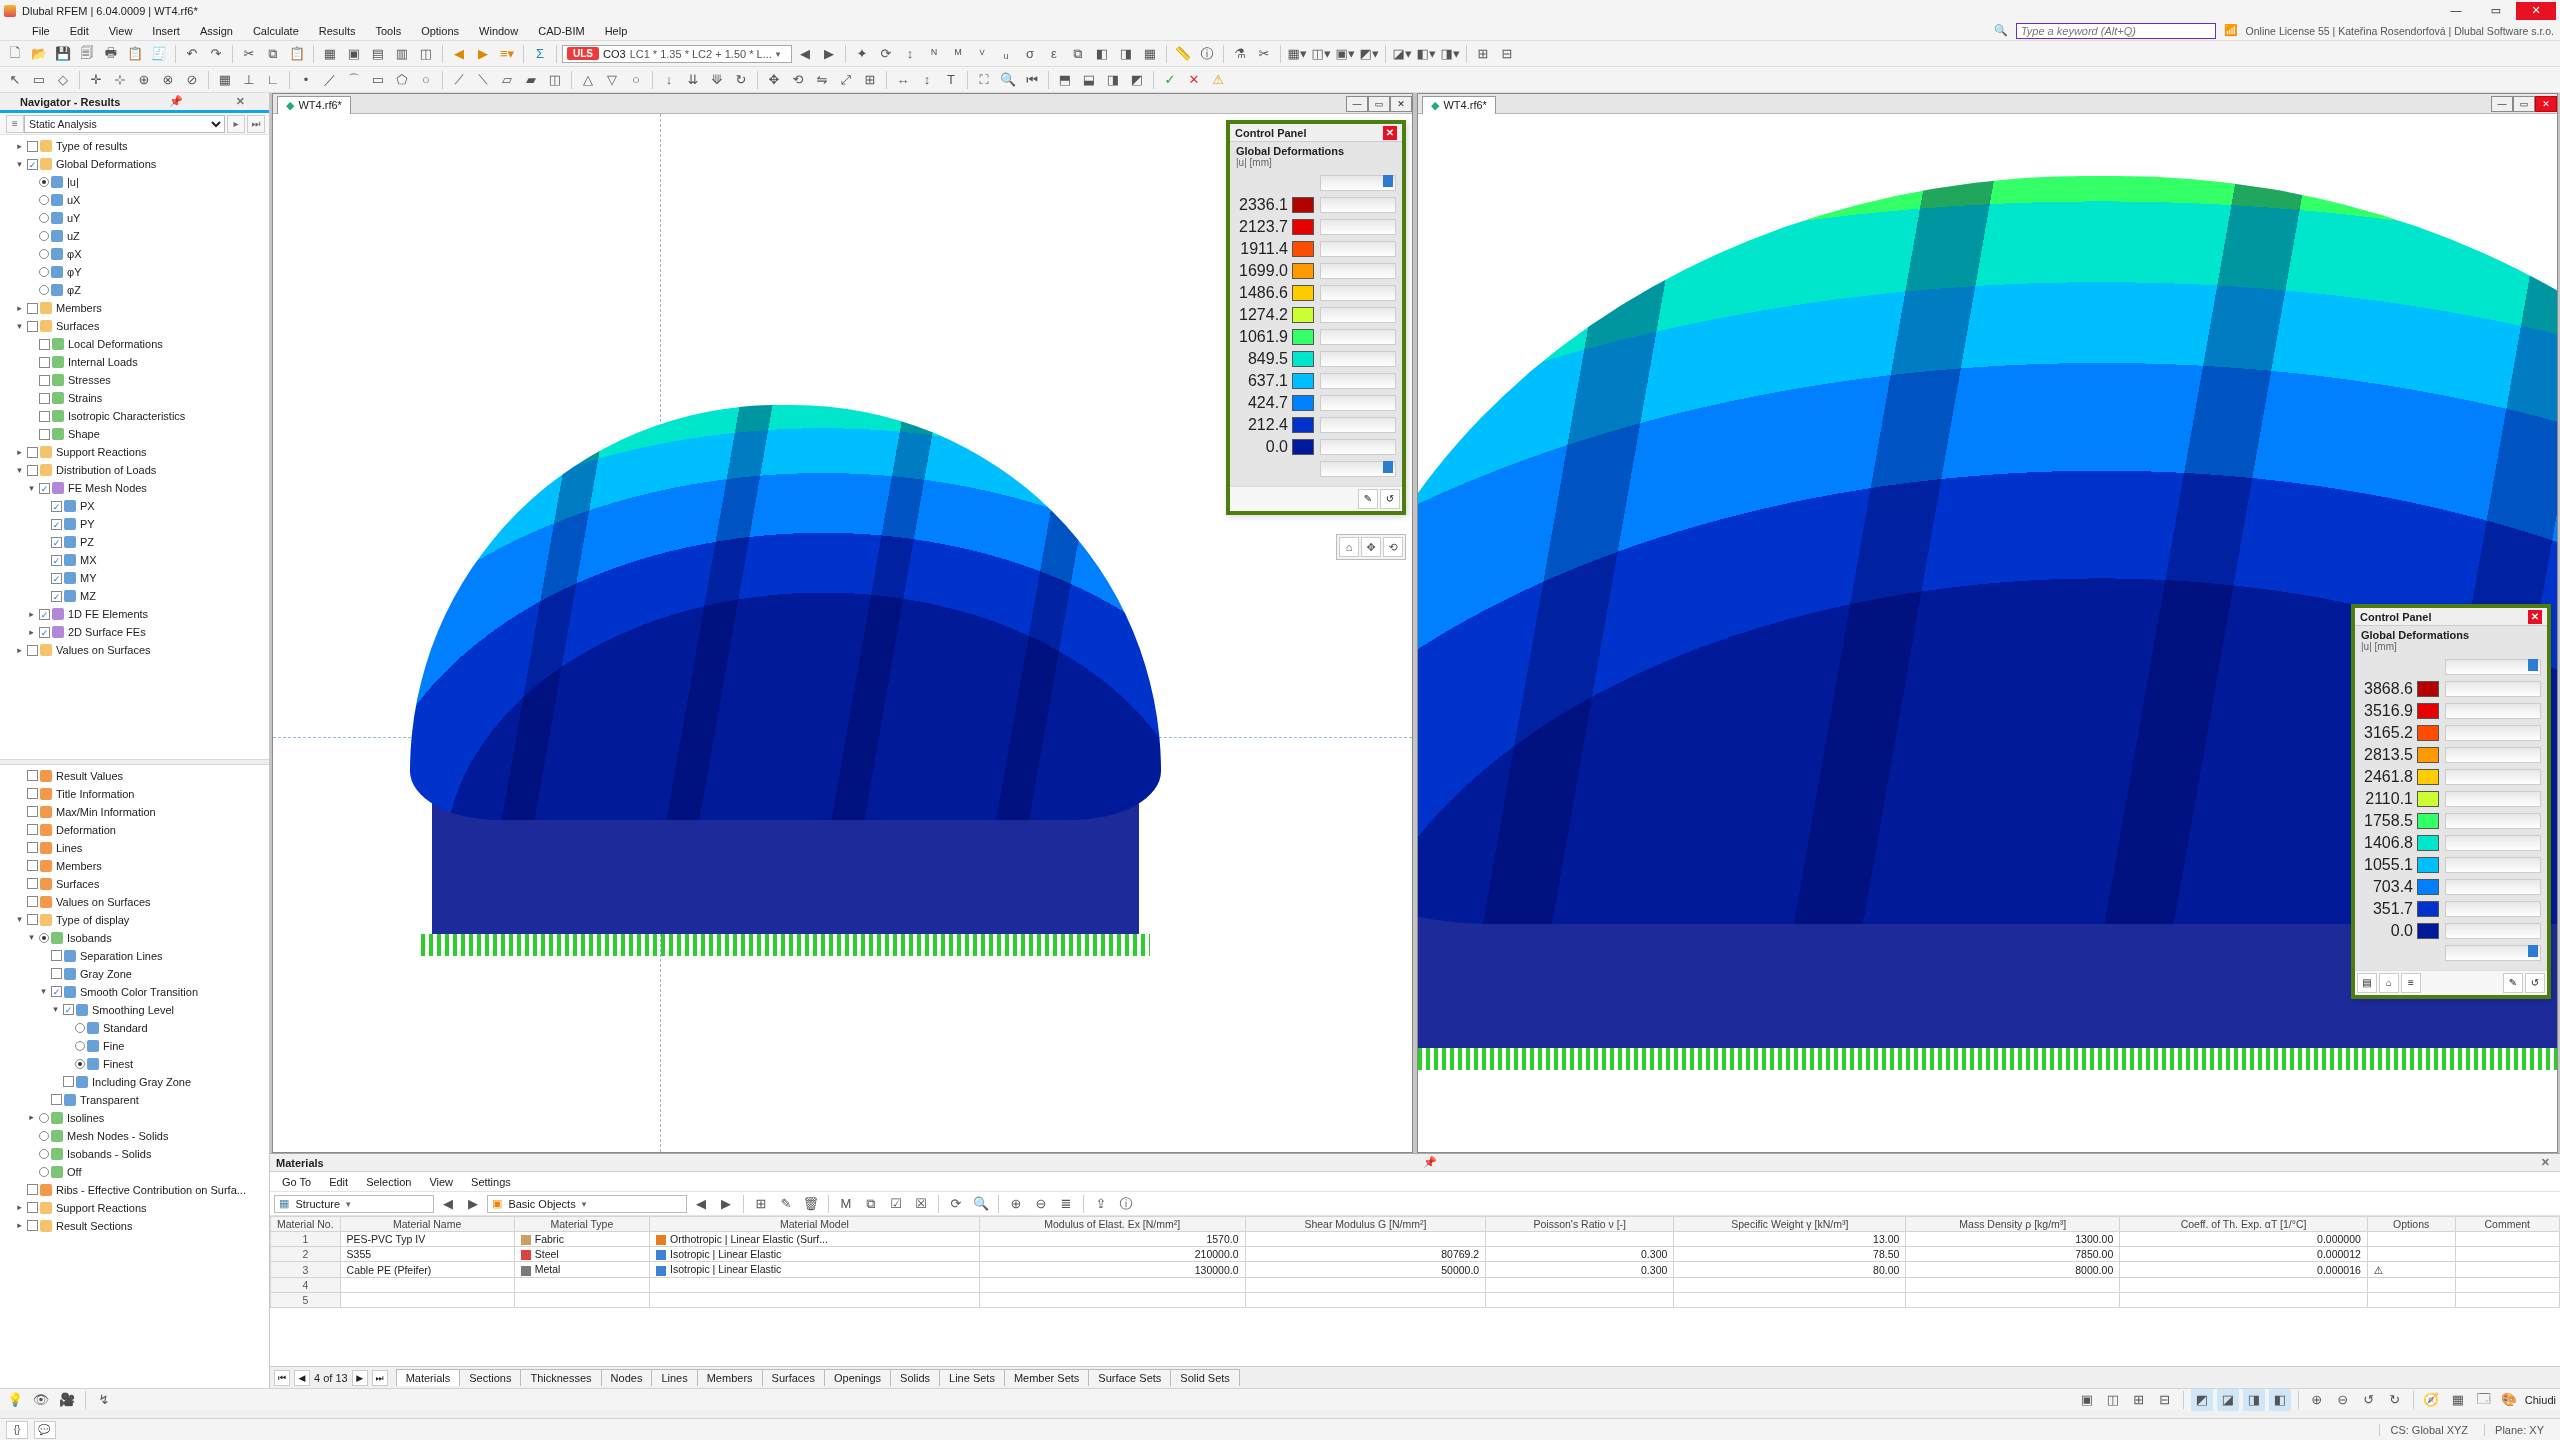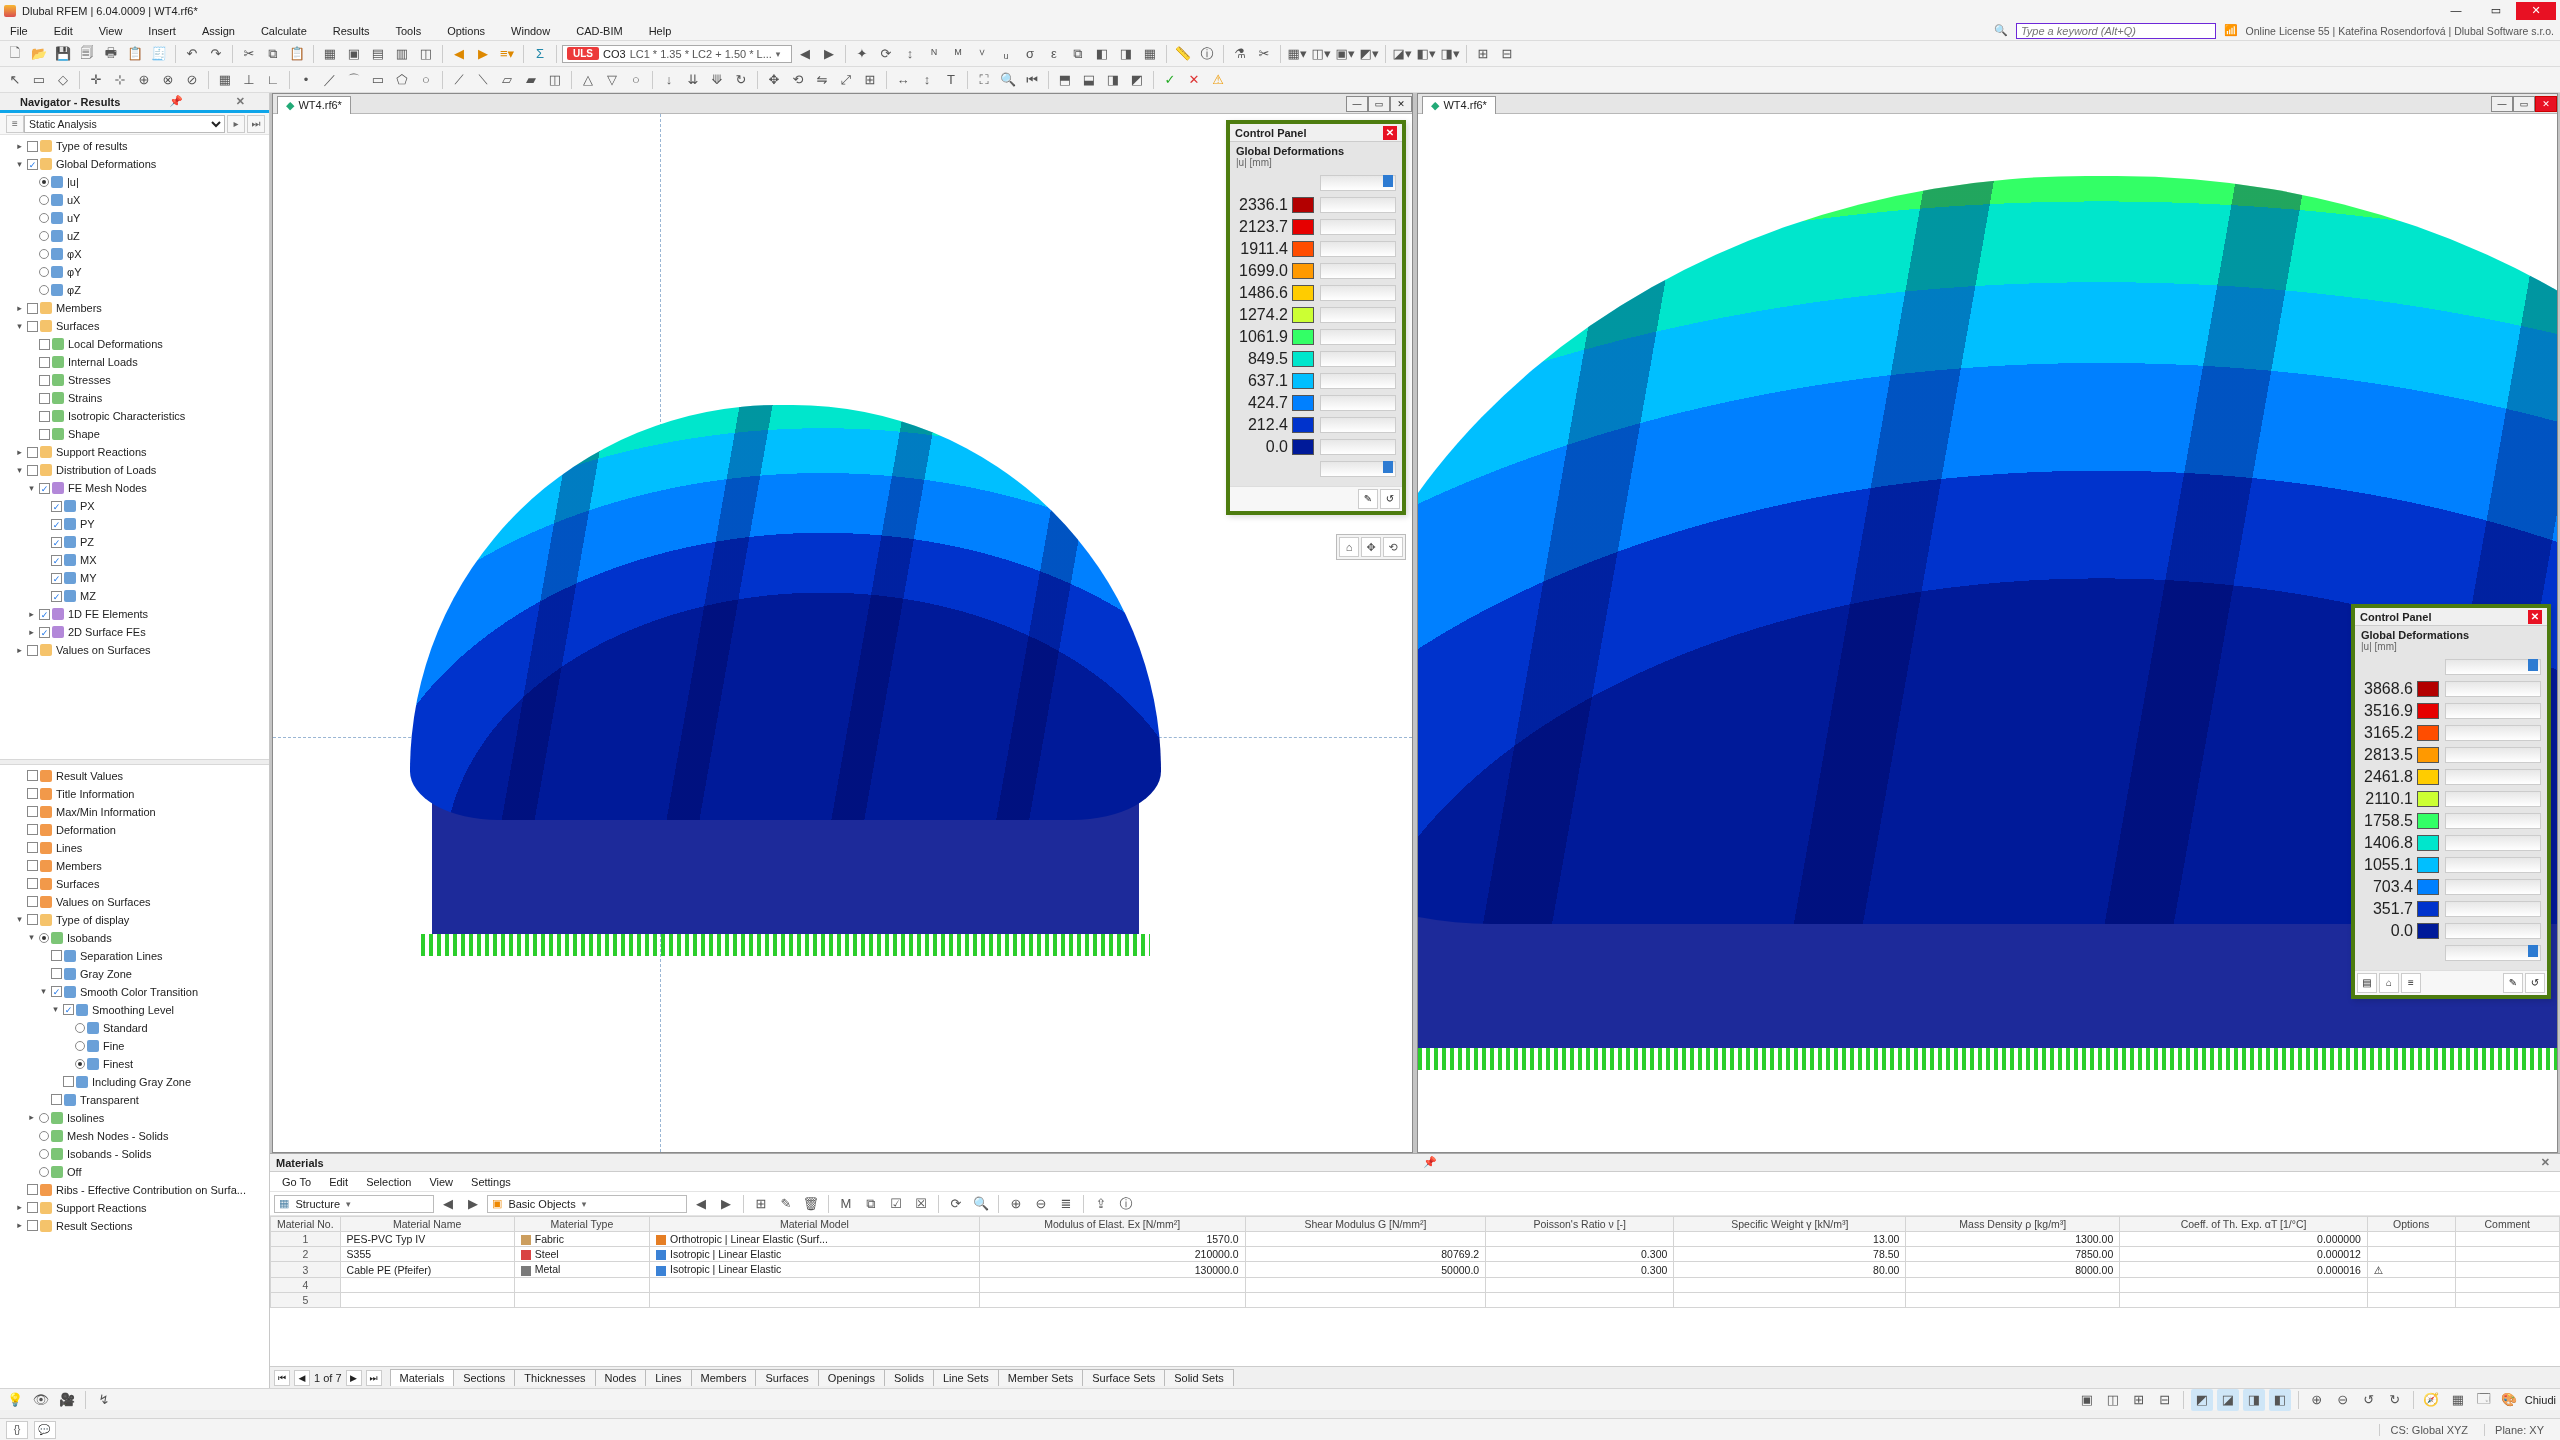--- a/index.html
+++ b/index.html
@@ -7,21 +7,21 @@
 
   
   .titlebar { height:21px; background:#f4f4f4; display:flex; align-items:center; padding:0 4px; }
   .titlebar .logo { width:12px; height:12px; background:linear-gradient(#f7b733,#d94f4f); border-radius:2px; margin-right:6px; }
   .titlebar .title { flex:0 0 auto; }
   .titlebar .spacer { flex:1; }
   .win-btn { width:40px; height:18px; text-align:center; line-height:16px; }
   .win-btn.close { background:#e81123; color:#fff; }
 
   
-  .menubar { height:20px; background:#f4f4f4; display:flex; align-items:center; padding-left:0; gap:6px; border-bottom:1px solid #dcdcdc; position:relative; }
+  .menubar { height:20px; background:#f4f4f4; display:flex; align-items:center; padding-left:22px; gap:0; border-bottom:1px solid #dcdcdc; position:relative; }
   .menuitem { padding:2px 10px; }
   .menubar .search { margin-left:auto; display:flex; align-items:center; gap:8px; padding-right:6px; }
   .menubar .search input { width:200px; height:16px; border:1px solid #6d28d9; padding:0 4px; font-style:italic; color:#888; }
   .license { color:#555; font-size:10.5px; }
 
   
   .toolbar { height:26px; background:#f4f4f4; border-bottom:1px solid #dcdcdc; display:flex; align-items:center; padding:0 4px; gap:2px; }
   .tbtn { width:22px; height:22px; border:1px solid transparent; display:flex; align-items:center; justify-content:center; font-size:13px; color:#555; border-radius:2px; }
   .tsep { width:1px; height:18px; background:#ccc; margin:0 3px; }
   .tbadge { background:#ec3b3b; color:#fff; padding:1px 6px; border-radius:2px; font-weight:bold; font-size:10px; }
@@ -1025,21 +1025,21 @@
                 <td></td>
                 <td></td>
               </tr>
             </tbody>
           </table>
       </div>
       <div class="mat-tabs">
         <div class="mat-pager">
           <span class="mat-pgbtn">⏮</span>
           <span class="mat-pgbtn">◀</span>
-          <span>1 of 7</span>
+          <span>4 of 13</span>
           <span class="mat-pgbtn">▶</span>
           <span class="mat-pgbtn">⏭</span>
         </div>
         <div id="mat-tabs-host" style="display:flex">
             <span class="mat-tab active">Materials</span>
             <span class="mat-tab">Sections</span>
             <span class="mat-tab">Thicknesses</span>
             <span class="mat-tab">Nodes</span>
             <span class="mat-tab">Lines</span>
             <span class="mat-tab">Members</span>

